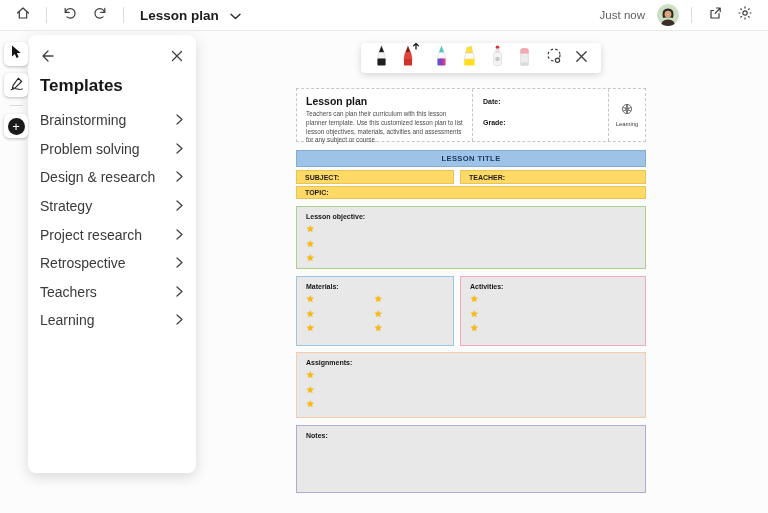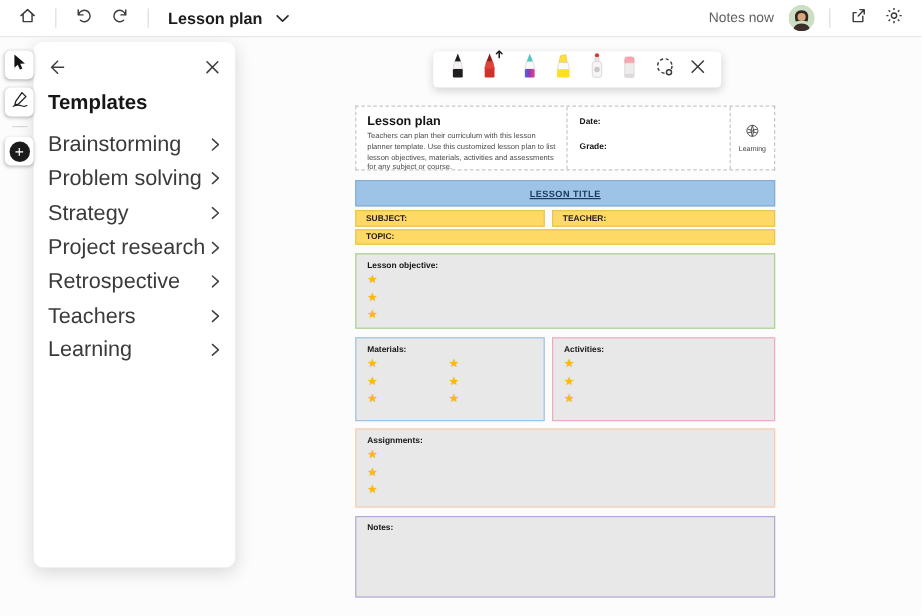--- a/index.html
+++ b/index.html
@@ -31,44 +31,44 @@
     display:flex;align-items:center;justify-content:center;font-size:13px;line-height:1;}
 
   
   .templates-panel{position:absolute;left:28px;top:4px;width:168px;height:438px;background:#fff;
     border-radius:8px;box-shadow:0 4px 14px rgba(0,0,0,.14);z-index:4;}
   .panel-head{display:flex;justify-content:space-between;align-items:center;padding:14px 13px 0 12px;}
   .panel-icon-btn{cursor:pointer;color:#3f3f3f;display:flex;}
   .panel-title{font-size:17px;font-weight:700;color:#161616;margin:13px 0 0 12px;}
   .tpl-list{list-style:none;margin:10px 0 0;padding:0;}
   .tpl-item{display:flex;justify-content:space-between;align-items:center;height:28.6px;
-    padding:0 13px 0 12px;font-size:18px;color:#3a3a3a;cursor:pointer;}
+    padding:0 13px 0 12px;font-size:14px;color:#3a3a3a;cursor:pointer;}
 
   
   .pen-toolbar{position:absolute;left:361px;top:12px;width:240px;height:30px;background:#fff;
     border-radius:4px;box-shadow:0 2px 7px rgba(0,0,0,.16);display:flex;align-items:center;
     justify-content:space-between;padding:0 13px;z-index:5;}
   .pen-tool{display:flex;align-items:flex-end;cursor:pointer;height:26px;}
 
   
   .lesson{position:absolute;left:296px;top:57px;width:350px;z-index:1;}
   .lp-header{display:flex;background:#fff;border:1px dashed #c6c6c6;height:54px;margin-bottom:8px;}
   .lp-h-main{width:175px;padding:6px 9px;}
   .lp-h-title{font-size:10.5px;font-weight:700;color:#141414;}
   .lp-h-desc{font-size:6.3px;line-height:1.4;color:#4a4a4a;margin-top:3px;}
   .lp-h-meta{flex:1;border-left:1px dashed #c6c6c6;padding:9px 10px;}
   .lp-h-meta div{font-size:7px;font-weight:700;color:#141414;}
   .lp-h-meta .grade{margin-top:14px;}
   .lp-h-cat{width:37px;border-left:1px dashed #c6c6c6;display:flex;flex-direction:column;
     align-items:center;justify-content:center;gap:5px;}
   .lp-h-cat span{font-size:5.8px;color:#3a3a3a;}
 
-  .title-bar{height:22px;background:var(--title-bar-bg,#9DC3E6);border:1px solid #84add4;
+  .title-bar{height:17px;background:var(--title-bar-bg,#9DC3E6);border:1px solid #84add4;
     color:var(--title-bar-text,#17375E);font-size:7.6px;font-weight:700;letter-spacing:.4px;
-    display:flex;align-items:center;justify-content:center;margin-bottom:3px;text-decoration:underline;}
+    display:flex;align-items:center;justify-content:center;margin-bottom:3px;}
   .field-row{display:flex;gap:6px;margin-bottom:2px;}
   .field{background:var(--field-yellow,#FFD966);border:1px solid #e9c353;height:14px;
     display:flex;align-items:center;padding-left:8px;font-size:7px;font-weight:700;color:#1d1d1d;}
   .field.subject{width:158px;}
   .field.teacher{flex:1;}
   .field.topic{width:100%;height:13px;margin-bottom:7px;}
 
   .lp-box{background:var(--box-bg,#E9E8E8);border:1px solid #bbb;padding:6px 9px;}
   .lp-box .box-label{font-size:7px;font-weight:700;color:#161616;margin-bottom:2px;}
   .box-objective{height:63px;margin-bottom:7px;border-color:var(--objective-border,#A9D18E);}
@@ -115,21 +115,21 @@
     <span class="tb-title">Lesson plan</span>
     <div class="tb-btn" style="width:18px;">
       <span>
         <svg width="11" height="7" viewBox="0 0 11 7">
             <path d="M1 1.2 L5.5 5.6 L10 1.2" fill="none" stroke="#2b2b2b" stroke-width="1.4" stroke-linecap="round" stroke-linejoin="round"></path>
           </svg>
       </span>
     </div>
   </div>
   <div class="tb-right">
-    <span class="tb-status">Notes now</span>
+    <span class="tb-status">Just now</span>
     <div class="avatar">
       <svg width="22" height="22" viewBox="0 0 22 22">
           <circle cx="11" cy="11" r="11" fill="#ccdfc5"></circle>
           <path d="M5.5 11 Q5 4.5 11 4.5 Q17 4.5 16.5 11 L16 14 Q11 12.5 6 14 Z" fill="#332723"></path>
           <circle cx="11" cy="10.2" r="3.4" fill="#d9a77e"></circle>
           <path d="M4 22 Q4 15.5 11 15.5 Q18 15.5 18 22 Z" fill="#3c2f2a"></path>
         </svg>
     </div>
     <div class="tb-divider"></div>
     <div class="tb-btn">
@@ -193,20 +193,26 @@
     <div class="panel-title">Templates</div>
     <ul class="tpl-list">
       <li class="tpl-item">
         <span>Brainstorming</span>
         <span><svg width="7" height="11" viewBox="0 0 7 11">
               <path d="M1 1 L6 5.5 L1 10" fill="none" stroke="#444" stroke-width="1.3" stroke-linecap="round" stroke-linejoin="round"></path>
             </svg></span>
       </li>
       <li class="tpl-item">
         <span>Problem solving</span>
+        <span><svg width="7" height="11" viewBox="0 0 7 11">
+              <path d="M1 1 L6 5.5 L1 10" fill="none" stroke="#444" stroke-width="1.3" stroke-linecap="round" stroke-linejoin="round"></path>
+            </svg></span>
+      </li>
+      <li class="tpl-item">
+        <span>Design &amp; research</span>
         <span><svg width="7" height="11" viewBox="0 0 7 11">
               <path d="M1 1 L6 5.5 L1 10" fill="none" stroke="#444" stroke-width="1.3" stroke-linecap="round" stroke-linejoin="round"></path>
             </svg></span>
       </li>
       <li class="tpl-item">
         <span>Strategy</span>
         <span><svg width="7" height="11" viewBox="0 0 7 11">
               <path d="M1 1 L6 5.5 L1 10" fill="none" stroke="#444" stroke-width="1.3" stroke-linecap="round" stroke-linejoin="round"></path>
             </svg></span>
       </li>

